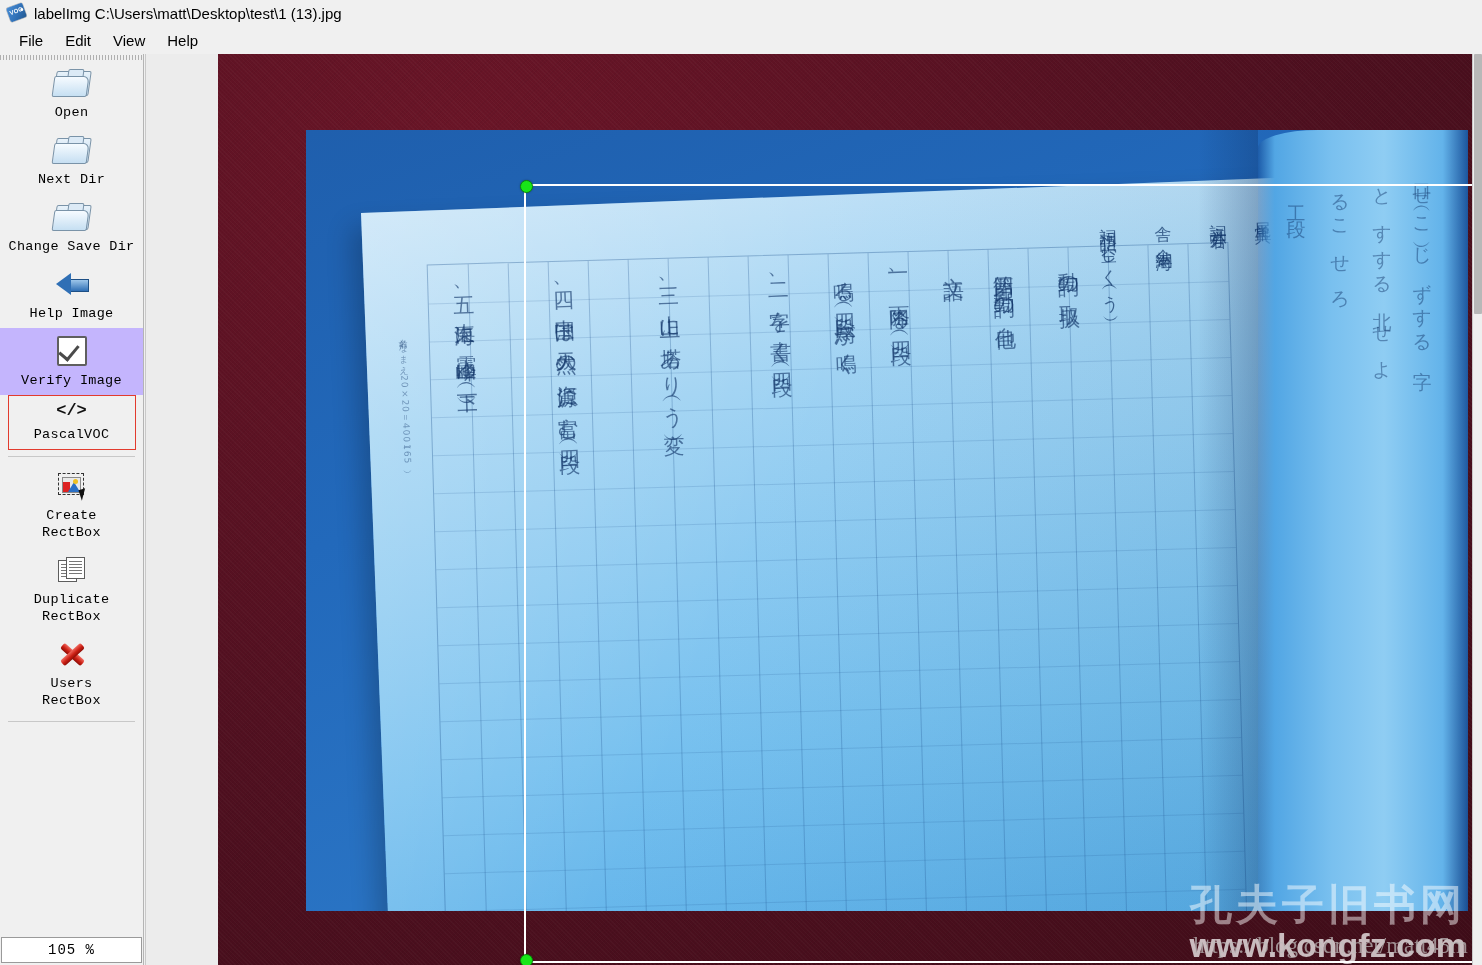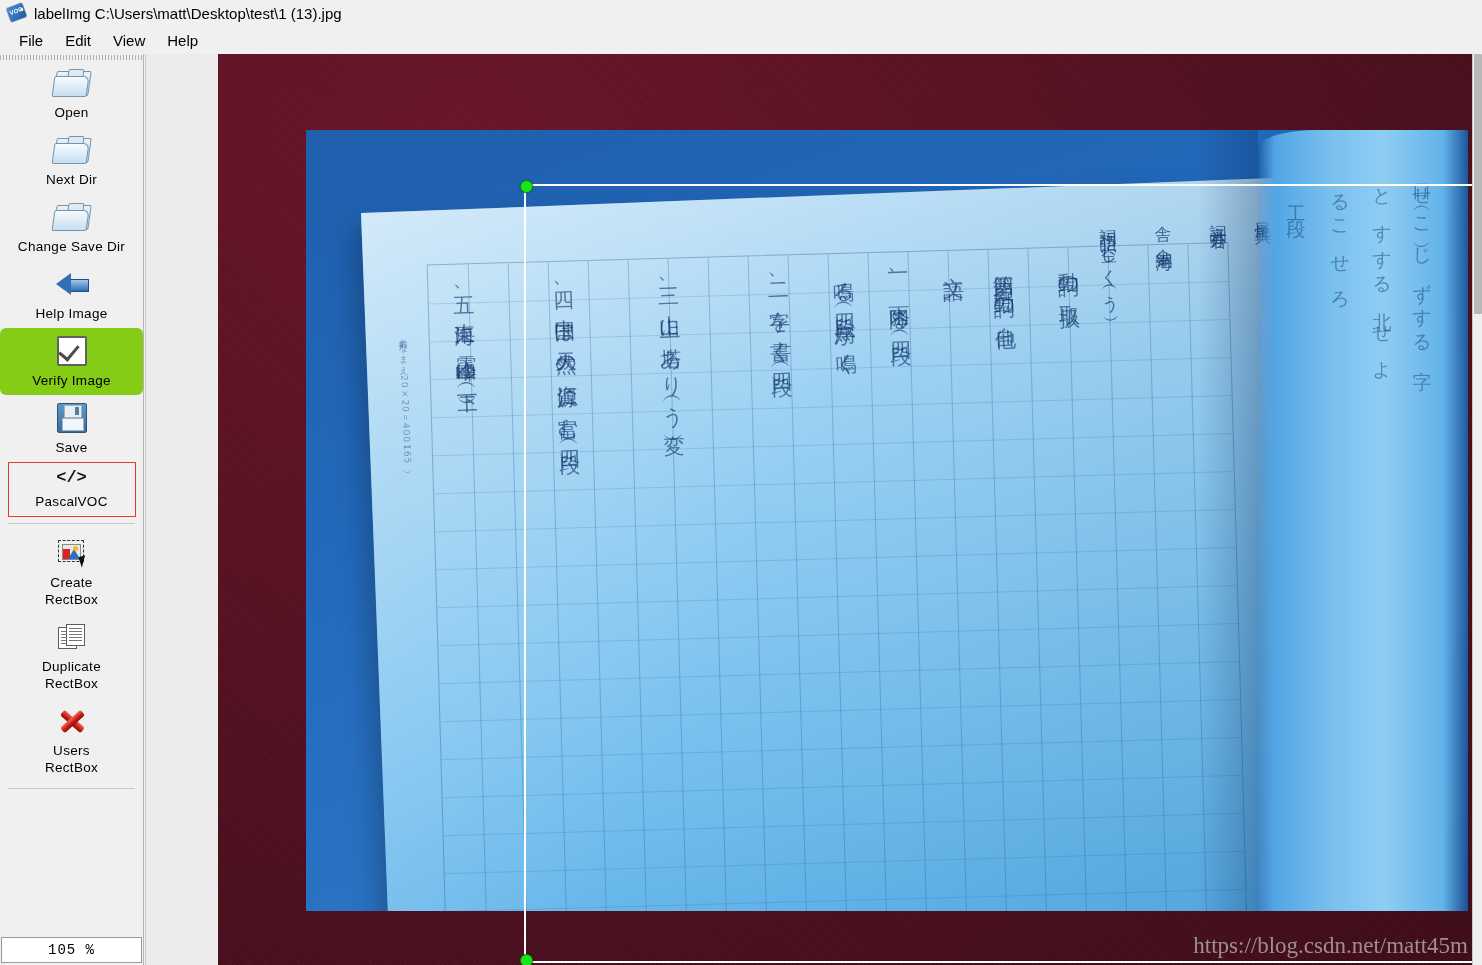--- a/index.html
+++ b/index.html
@@ -65,25 +65,25 @@
     background:
       repeating-linear-gradient(90deg,#9a9a9a 0px,#9a9a9a 1px,transparent 1px,transparent 3px);
     opacity:.75;margin-top:1px;
   }
   .tool{
     width:143px;box-sizing:border-box;
     display:flex;flex-direction:column;align-items:center;justify-content:flex-start;
     padding:6px 2px 6px 2px;
     cursor:default;
   }
-  .tool.hovered{background:#84cc16;border-radius:6px;}
+  .tool.hovered{background:#c4b5fd;}
   .tool .ticon{height:34px;display:flex;align-items:center;justify-content:center;}
   .tool .tlabel{
     margin-top:4px;
-    font-family:Liberation Sans, sans-serif;
+    font-family:Liberation Mono, monospace;
     font-size:13.5px;color:#000;text-align:center;line-height:17px;
     letter-spacing:.3px;white-space:pre-line;
   }
   .tool.boxed{
     border:1px solid #e23b2e;
     width:128px;margin:0 auto;
     padding:4px 2px 6px 2px;
   }
   .tb-sep{height:1px;background:#c8c8c8;margin:6px 8px;}
 
@@ -423,29 +423,20 @@
       <div class="tlabel">Help Image</div>
     </div>
 
     <div class="tool hovered">
       <div class="ticon">
         <div class="ic-check"></div>
       </div>
       <div class="tlabel">Verify Image</div>
     </div>
 
-    <div class="tool">
-      <div class="ticon">
-        <div class="ic-save">
-            <div class="shutter"></div>
-            <div class="label"></div>
-          </div>
-      </div>
-      <div class="tlabel">Save</div>
-    </div>
 
     <div class="tool boxed">
       <div class="ticon" style="height:22px">
         <div class="ic-code">&lt;/&gt;</div>
       </div>
       <div class="tlabel">PascalVOC</div>
     </div>
 
     <div class="tb-sep"></div>
 
@@ -564,20 +555,24 @@
 
       <div class="curl-shadow"></div>
       <div class="curl">
         <div class="ctext" style="left:26px;top:60px">工 段</div>
         <div class="ctext" style="left:70px;top:50px">るこ せ ろ</div>
         <div class="ctext" style="left:112px;top:45px">と すする 北 せ よ</div>
         <div class="ctext" style="left:152px;top:40px">口せ（こ）じ ずする 字</div>
       </div>
     </div>
 
+    <div class="wm">
+      <div class="cn">孔夫子旧书网</div>
+      <div class="url">www.kongfz.com</div>
+    </div>
     <div class="overlay-url">https://blog.csdn.net/matt45m</div>
 
     <div class="bbox">
       <div class="handle h-tl"></div>
 
       <div class="handle h-bl"></div>
 
     </div>
   </div>
 

